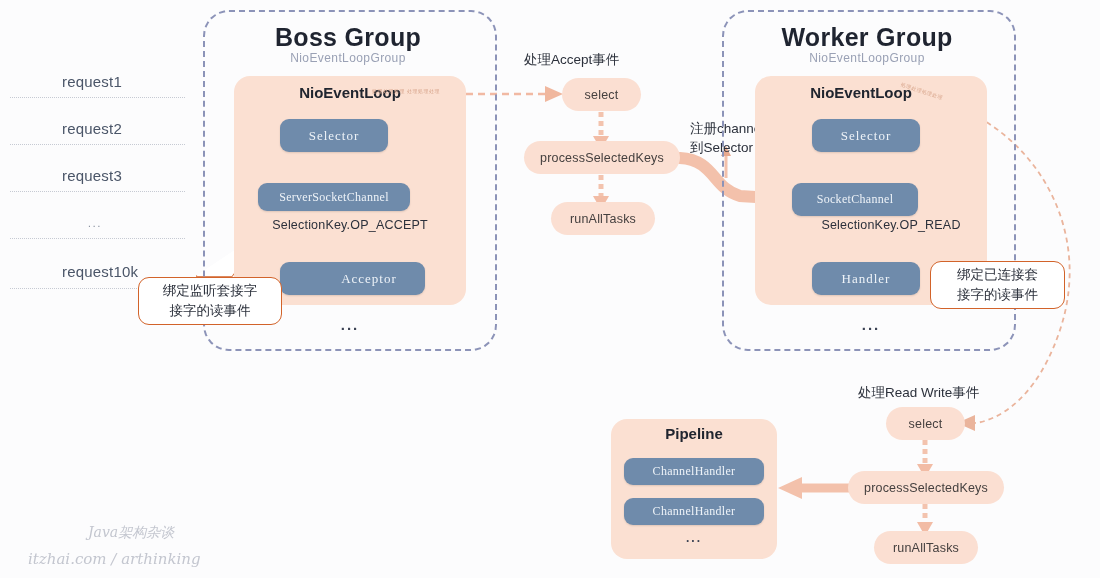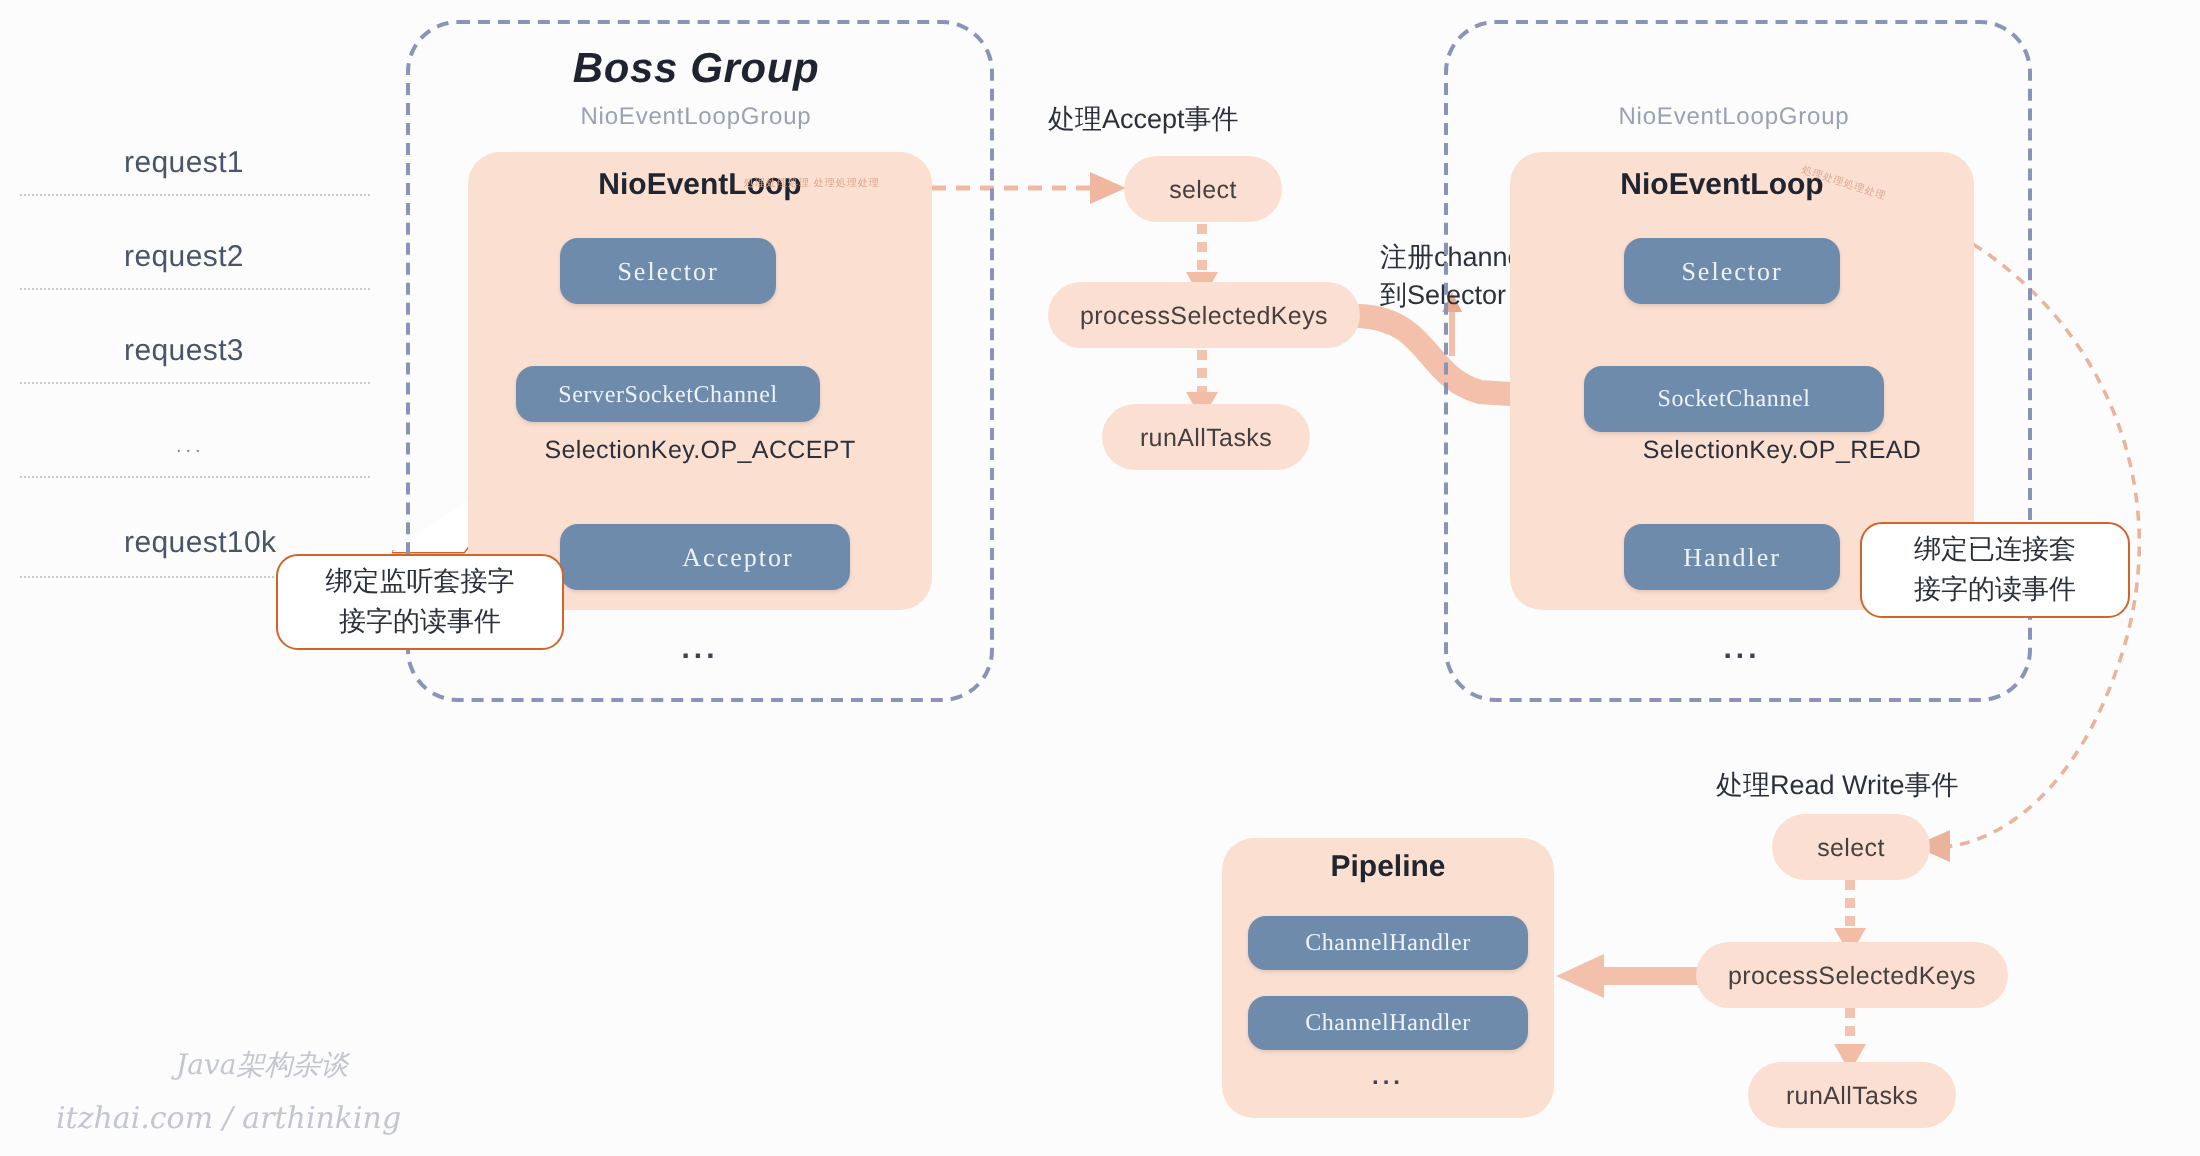--- a/index.html
+++ b/index.html
@@ -34,23 +34,22 @@
 
   
   .group-box{
     position:absolute;
     border:2px dashed #8c93b8;
     border-radius:26px;
     background:transparent;
   }
   .group-title{
     position:absolute;text-align:center;
-    font-size:21px;font-weight:bold;color:#1f2430;
+    font-size:25px;font-weight:bold;color:#1f2430;
     letter-spacing:.3px;
-    font-style:italic;
   }
   .group-sub{
     position:absolute;text-align:center;
     font-size:12px;color:#9aa1b5;letter-spacing:.4px;
   }
 
   
   .panel{
     position:absolute;
     background:#fbe0d2;
@@ -255,27 +254,28 @@
 
   <div class="zh" style="left:524px;top:50px;">处理Accept事件</div>
   <div class="pill" style="left:562px;top:78px;width:79px;height:33px;">select</div>
   <div class="pill" style="left:524px;top:141px;width:156px;height:33px;">processSelectedKeys</div>
   <div class="pill" style="left:551px;top:202px;width:104px;height:33px;">runAllTasks</div>
 
   <div class="zh" style="left:690px;top:119px;">注册channel</div>
   <div class="zh" style="left:690px;top:138px;">到Selector</div>
 
   <div class="group-box" style="left:722px;top:10px;width:290px;height:337px;"></div>
+  <div class="group-title" style="left:722px;top:23px;width:290px;">Worker Group</div>
   <div class="group-sub" style="left:722px;top:51px;width:290px;">NioEventLoopGroup</div>
 
   <div class="panel" style="left:755px;top:76px;width:232px;height:229px;"></div>
   <div class="panel-title" style="left:745px;top:84px;width:232px;">NioEventLoop</div>
 
   <div class="bluebox" style="left:812px;top:119px;width:108px;height:33px;">Selector</div>
-  <div class="bluebox narrowtrack" style="left:792px;top:183px;width:150px;height:33px;">SocketChannel</div>
+  <div class="bluebox narrowtrack" style="left:792px;top:183px;width:126px;height:33px;">SocketChannel</div>
   <div class="cap" style="left:755px;top:218px;width:272px;">SelectionKey.OP_READ</div>
   <div class="bluebox" style="left:812px;top:262px;width:108px;height:33px;">Handler</div>
 
   <div class="panel-dots" style="left:755px;top:316px;width:232px;">...</div>
 
   <div class="microtext" style="left:900px;top:88px;transform:rotate(18deg);">処理处理処理处理</div>
 
   <div class="callout" style="left:138px;top:277px;width:144px;height:48px;">
     <div>
       <div>绑定监听套接字</div>

